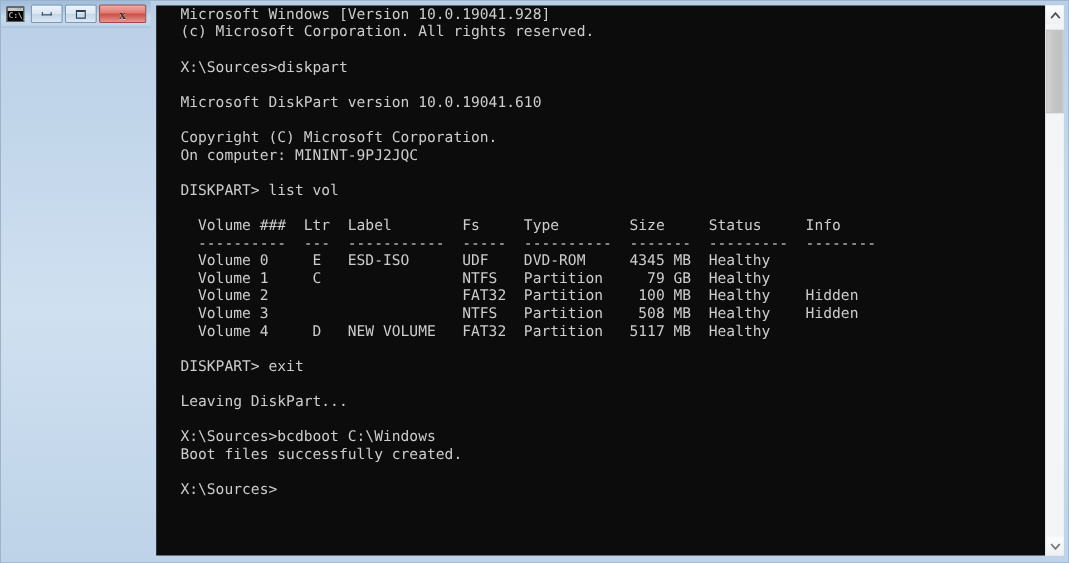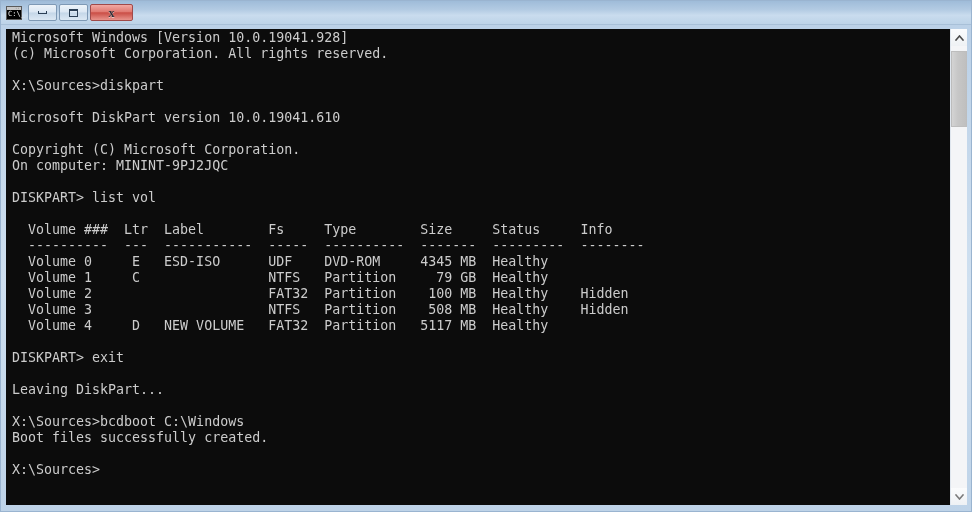--- a/index.html
+++ b/index.html
@@ -17,21 +17,21 @@
   
   #window {
     position: absolute;
     left: 0; top: 0;
     width: 972px;
     height: 512px;
     box-sizing: border-box;
     background: linear-gradient(to bottom, #b9cfe6 0%, #cfe0f0 55%, #bed3e8 100%);
     border: 1px solid #9ab4d0;
     display: flex;
-    flex-direction: column;
+    flex-direction: row;
   }
 
   
   #titlebar {
     position: relative;
     height: 24px;
     flex: 0 0 24px;
     background: linear-gradient(to bottom, #9fbcd9 0%, #b3cbe3 38%, #c9dcee 62%, #bdd3e8 100%);
     border-bottom: 1px solid #a8c0d8;
     display: flex;
@@ -140,20 +140,21 @@
     padding: 4px 4px 6px 5px;
     box-sizing: border-box;
     min-height: 0;
   }
   #console {
     flex: 1 1 auto;
     background: #0c0c0c;
     overflow: hidden;
     position: relative;
     min-width: 0;
+    padding-left: 16px;
   }
   #console-text {
     margin: 0;
     padding: 1px 0 0 6px;
     font-family: "DejaVu Sans Mono", monospace;
     font-size: 13.3px;
     line-height: 16px;
     color: #cccccc;
     white-space: pre;
     letter-spacing: 0px;

